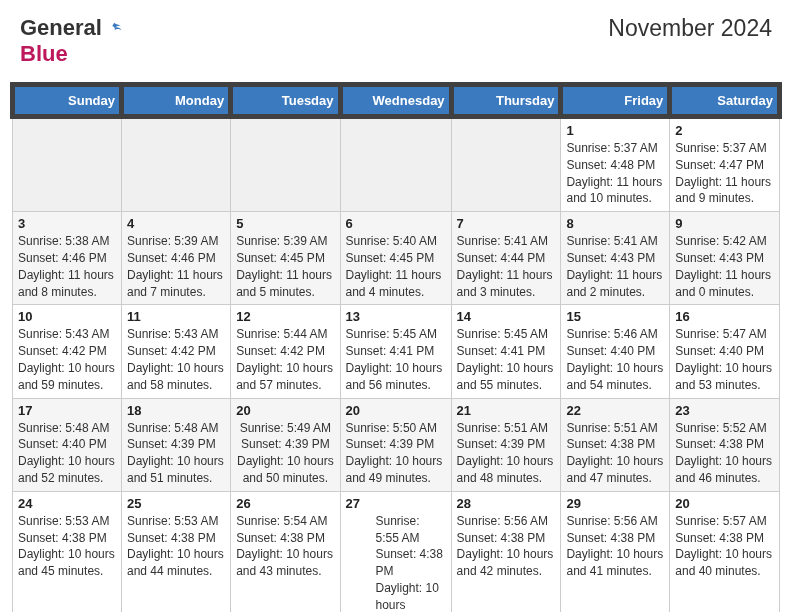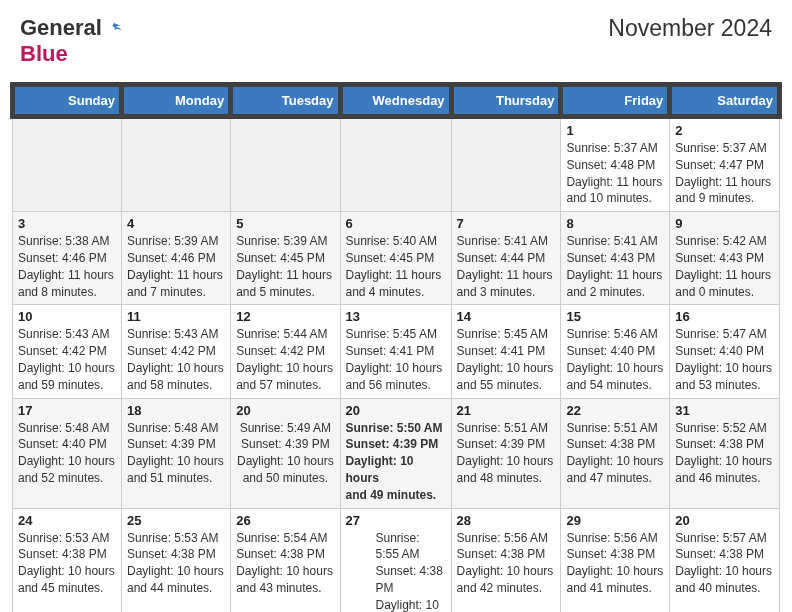--- a/index.html
+++ b/index.html
@@ -271,41 +271,41 @@
         </td>
         <td>
           <span class="day-number">20</span>
           <div class="day-info" style="white-space: pre-line; text-align: center;">Sunrise: 5:49 AM
 Sunset: 4:39 PM
 Daylight: 10 hours
 and 50 minutes.</div>
         </td>
         <td>
           <span class="day-number">20</span>
-          <div class="day-info" style="white-space: pre-line; font-weight: bold;">Sunrise: 5:50 AM
+          <div class="day-info" style="white-space: pre-line;">Sunrise: 5:50 AM
 Sunset: 4:39 PM
 Daylight: 10 hours
 and 49 minutes.</div>
         </td>
         <td>
           <span class="day-number">21</span>
           <div class="day-info" style="white-space: pre-line;">Sunrise: 5:51 AM
 Sunset: 4:39 PM
 Daylight: 10 hours
 and 48 minutes.</div>
         </td>
         <td>
           <span class="day-number">22</span>
           <div class="day-info" style="white-space: pre-line;">Sunrise: 5:51 AM
 Sunset: 4:38 PM
 Daylight: 10 hours
 and 47 minutes.</div>
         </td>
         <td>
-          <span class="day-number">31</span>
+          <span class="day-number">23</span>
           <div class="day-info" style="white-space: pre-line;">Sunrise: 5:52 AM
 Sunset: 4:38 PM
 Daylight: 10 hours
 and 46 minutes.</div>
         </td>
       </tr>
       <tr>
         <td>
           <span class="day-number">24</span>
           <div class="day-info" style="white-space: pre-line;">Sunrise: 5:53 AM

